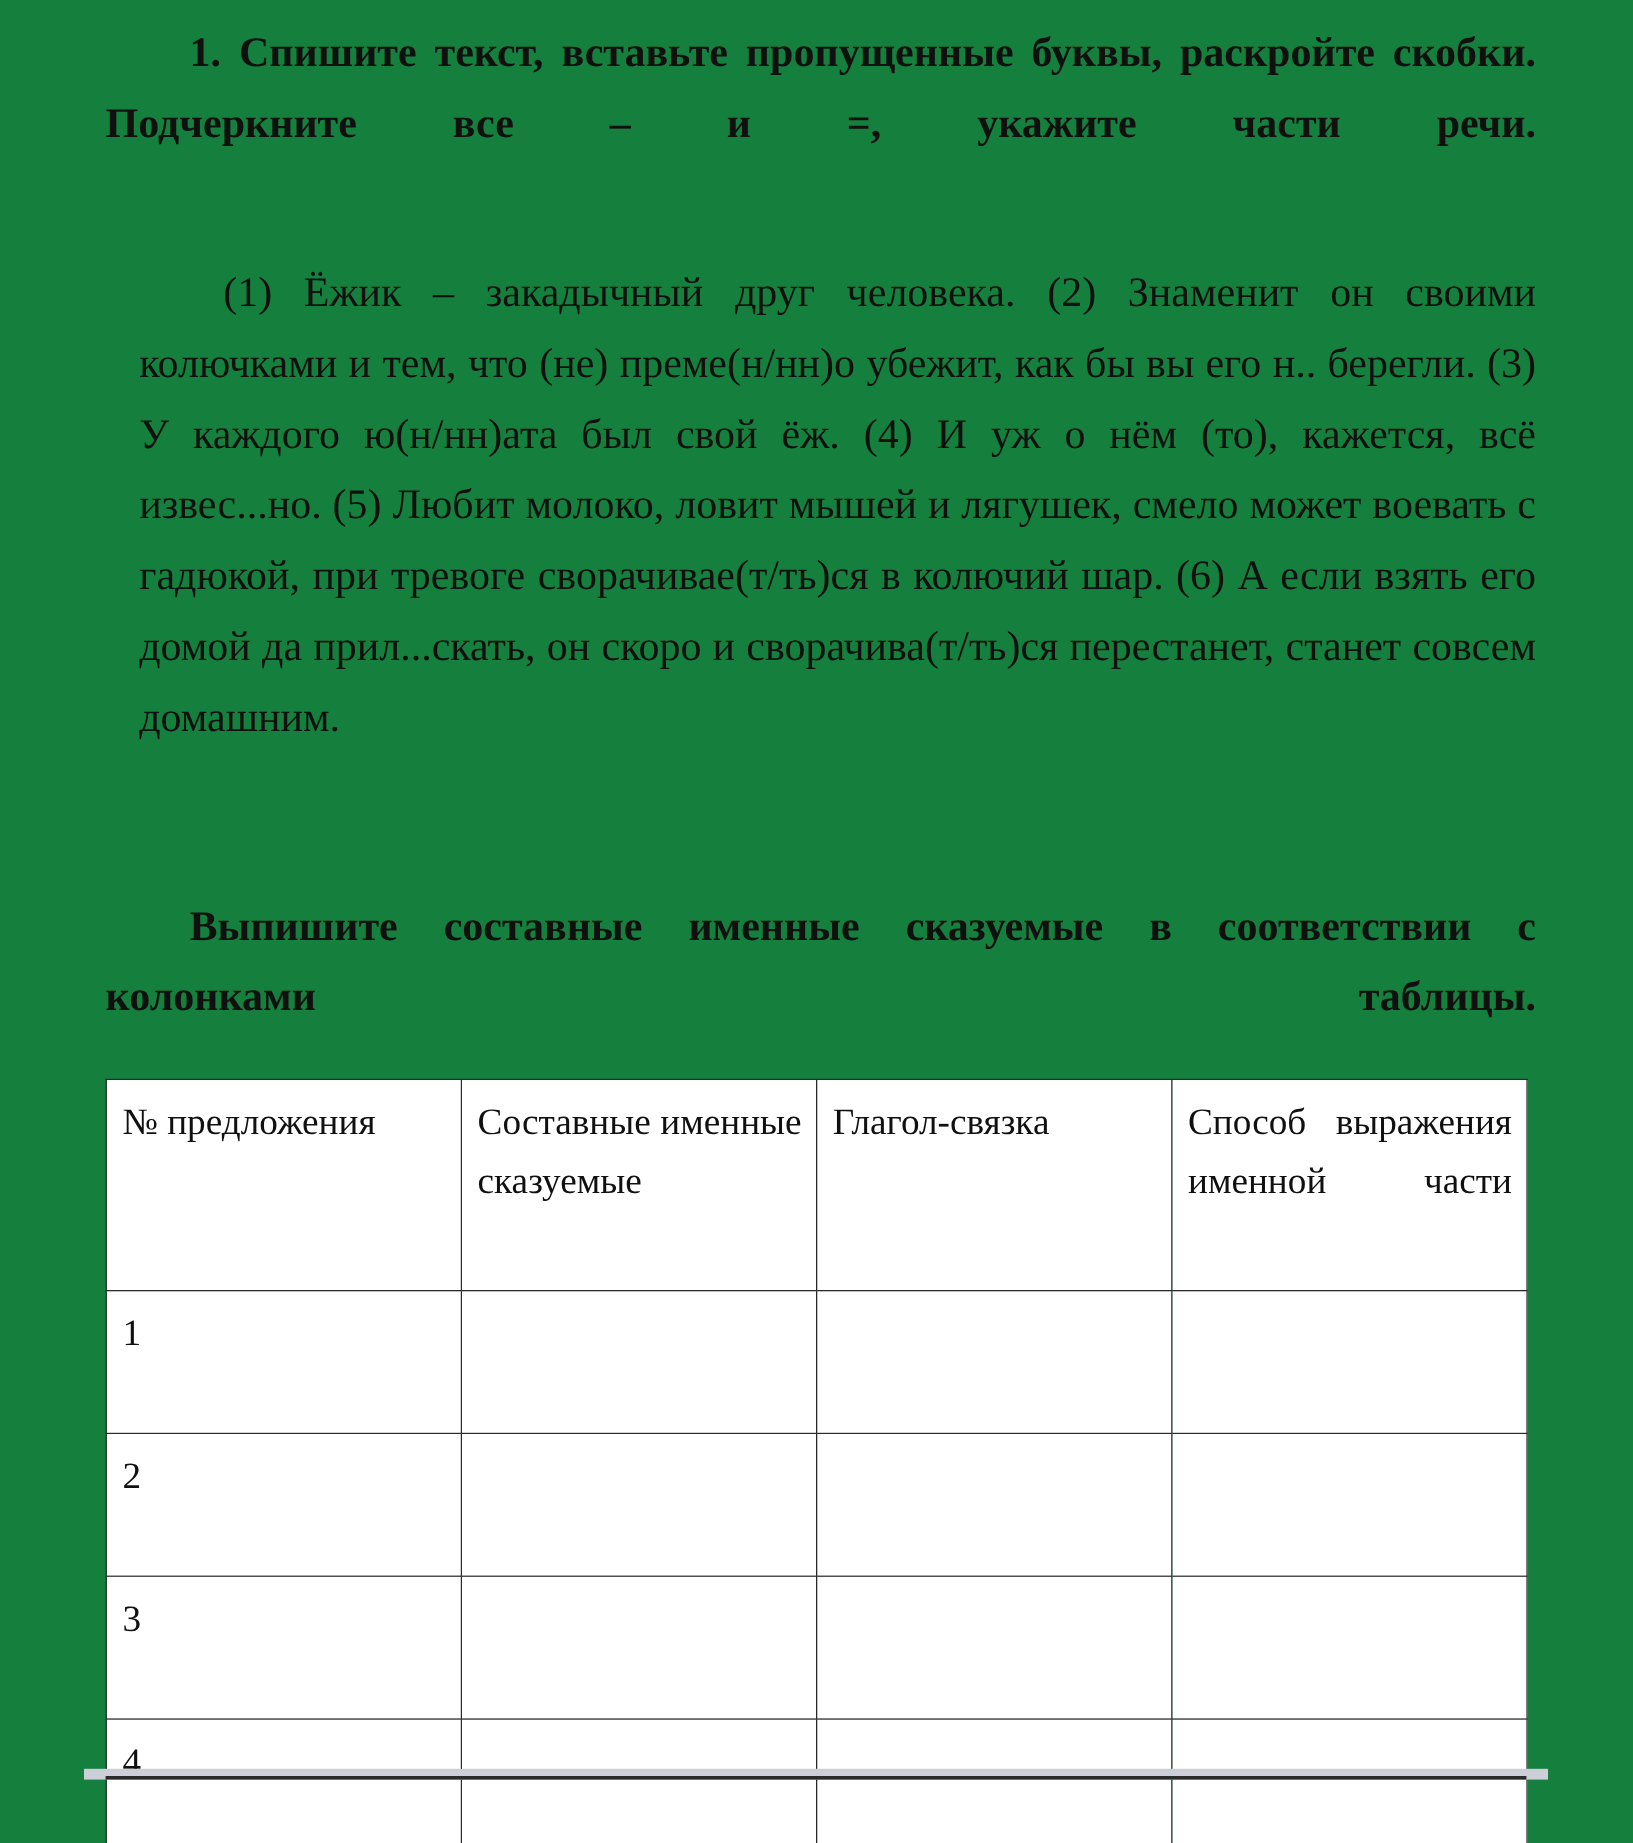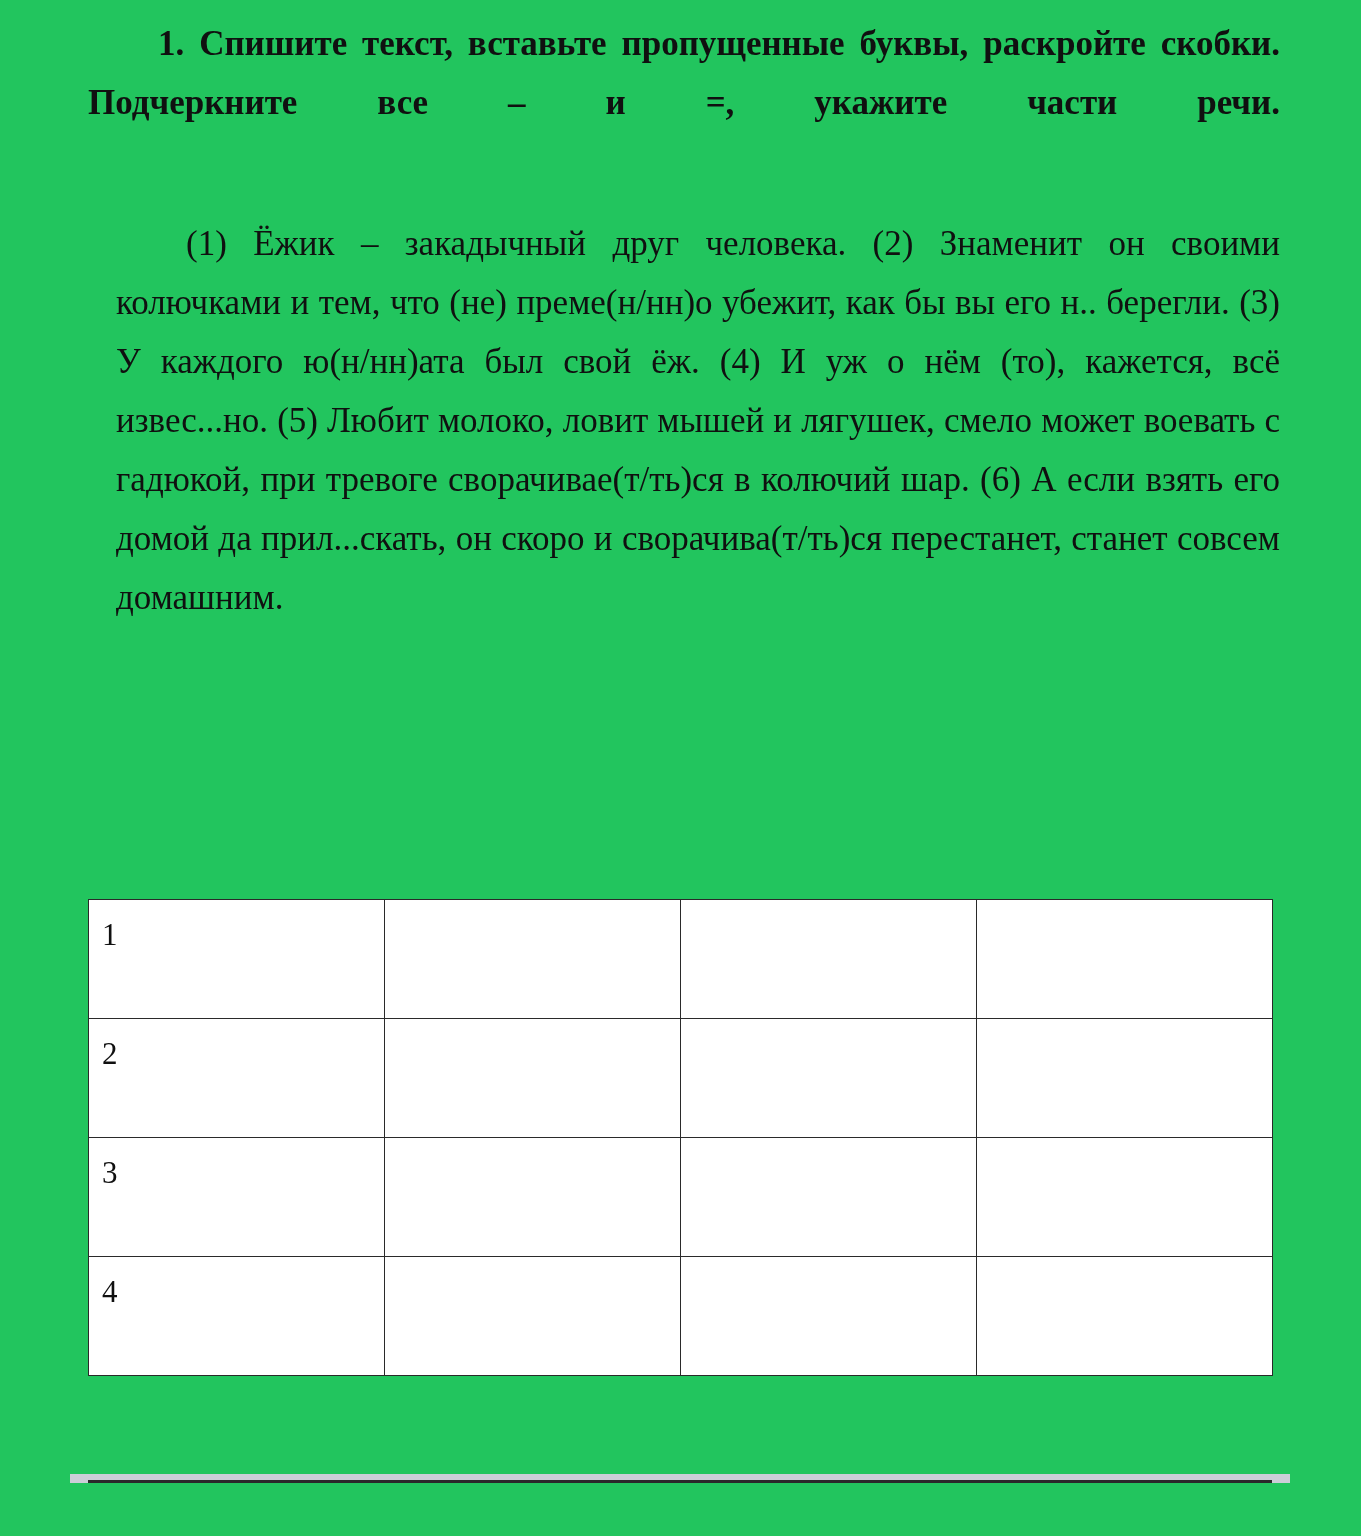--- a/index.html
+++ b/index.html
@@ -16,21 +16,21 @@
     font-family: "Liberation Serif", "DejaVu Serif", serif;
     color: #101010;
   }
 
   .page {
     position: absolute;
     left: 0;
     top: 0;
     width: 1361px;
     height: 1536px;
-    background: #22c55e;
+    background: #15803d;
   }
 
   .content {
     position: absolute;
     left: 88px;
     top: 0;
     width: 1192px;
   }
 
   
@@ -131,32 +131,39 @@
 <body>
 
 <div class="page">
 
   <div class="content">
 
     <p class="para bold indent" id="instruction-paragraph">1. Спишите текст, вставьте пропущенные буквы, рас­кройте скобки. Подчеркните все – и =, укажите части ре­чи.</p>
 
     <p class="para indent" id="text-paragraph">(1) Ёжик – закадычный друг человека. (2) Знаменит он своими колючками и тем, что (не) преме(н/нн)о убежит, как бы вы его н.. берегли. (3) У каждого ю(н/нн)ата был свой ёж. (4) И уж о нём (то), кажется, всё извес...но. (5) Любит молоко, ловит мышей и лягушек, смело может воевать с гадюкой, при тревоге сворачивае(т/ть)ся в колючий шар. (6) А если взять его домой да прил...скать, он скоро и сворачива(т/ть)ся перестанет, станет совсем домашним.</p>
 
+    <p class="para bold indent" id="table-instruction">Выпишите составные именные сказуемые в соответ­ствии с колонками таблицы.</p>
 
   </div>
 
   <div class="table-wrap">
     <table class="worksheet-table">
       <colgroup>
         <col class="c1">
           <col class="c2">
           <col class="c3">
           <col class="c4">
       </colgroup>
       <tbody>
+        <tr class="header-row">
+          <td class="nowrap-head">№ предложения</td>
+          <td>Составные имен­ные сказуемые</td>
+          <td class="nowrap-head">Глагол-связка</td>
+          <td>Способ выраже­ния именной ча­сти</td>
+        </tr>
 
         <tr class="data-row">
           <td>1</td>
           <td></td>
           <td></td>
           <td></td>
         </tr>
 
         <tr class="data-row">
           <td>2</td>

